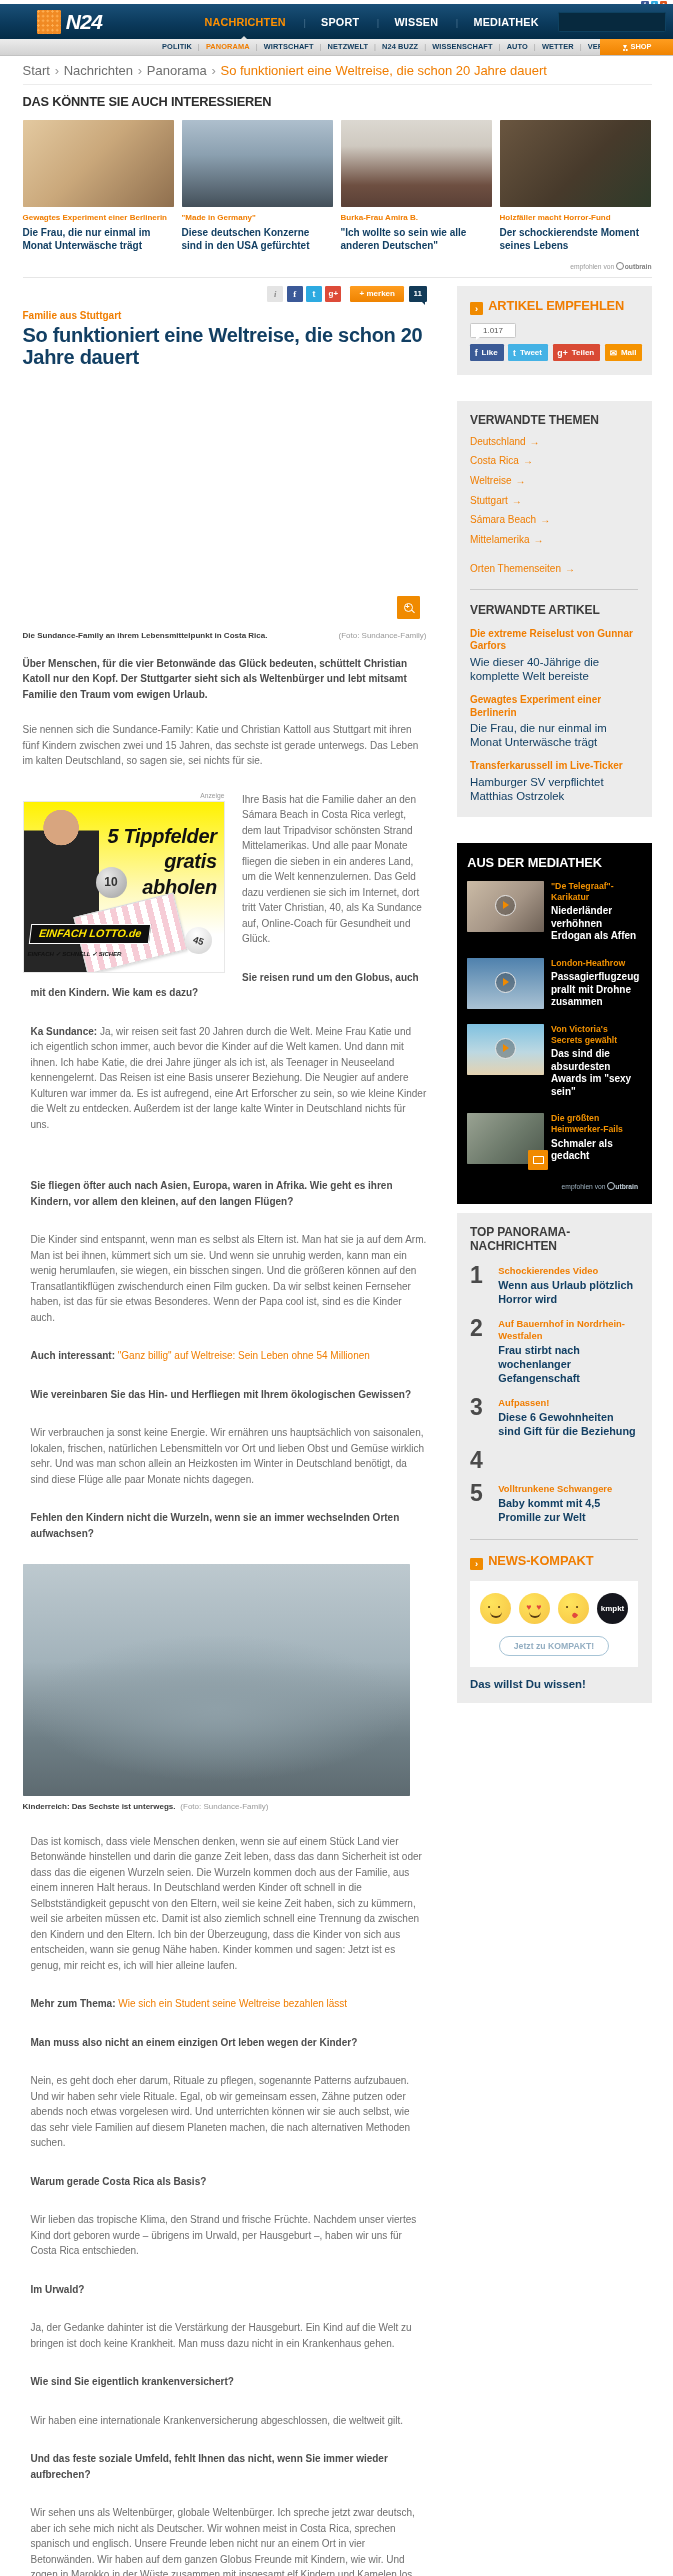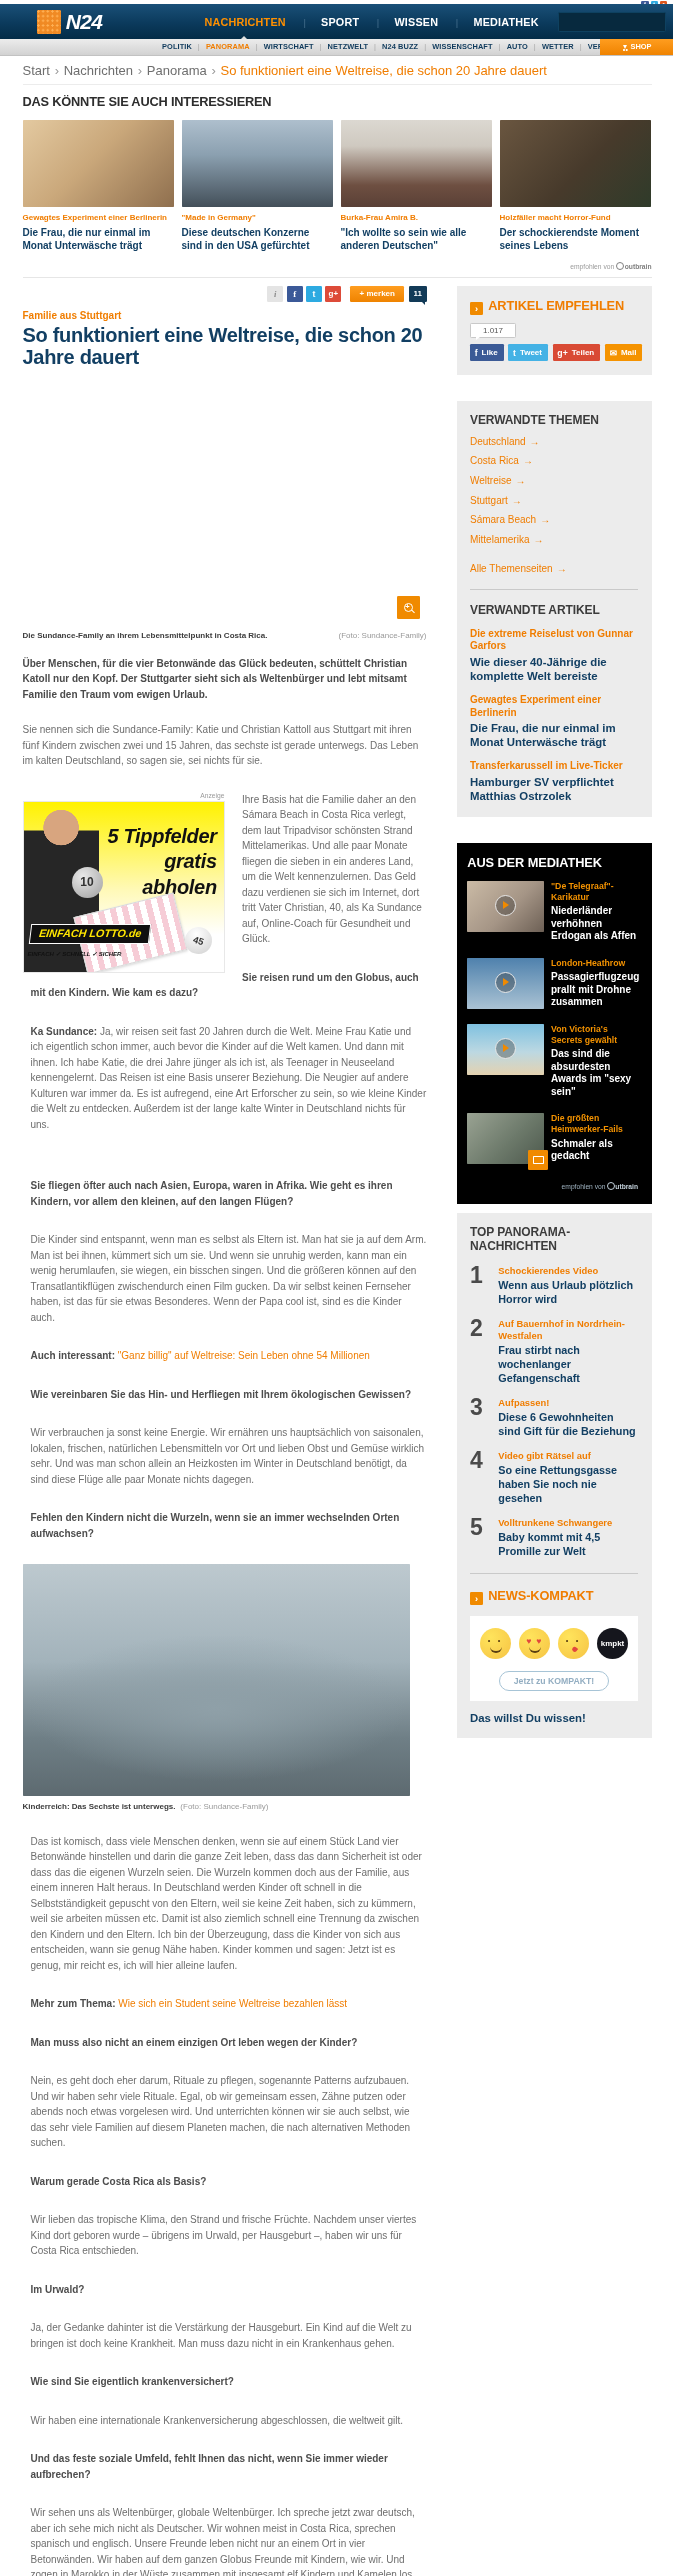--- a/index.html
+++ b/index.html
@@ -105,21 +105,21 @@
   
   .adflow{margin-top:23px}
   .adbox{float:left;width:202px;margin:0 17.5px 9.4px 0}
   .adlabel{text-align:right;font-size:6.7px;color:#9a9a9a;margin-bottom:2px}
   .adcreative{height:170px;position:relative;overflow:hidden;border:0.7px solid #e8e8e8;
       background:linear-gradient(180deg,#fff200 0%,#fff9b8 52%,#ffffff 78%)}
   .ad-man{position:absolute;left:-4px;top:4px;width:79px;height:166px;
       background:radial-gradient(circle at 52% 13%,#d8a57f 0 17.5px,rgba(0,0,0,0) 18px),
                  linear-gradient(180deg,rgba(0,0,0,0) 0 24px,#262626 25px 100%);
       border-radius:2.7px}
-  .ad-ball10{position:absolute;left:48px;top:65px;width:31px;height:31px;border-radius:50%;
+  .ad-ball10{position:absolute;left:72px;top:65px;width:31px;height:31px;border-radius:50%;
       background:radial-gradient(circle at 35% 30%,#e9e9e9,#9f9f9f);display:flex;align-items:center;justify-content:center;
       font-weight:800;font-size:12px;color:#333}
   .ad-line{position:absolute;right:6.7px;text-align:right;font-style:italic;font-weight:800;color:#111;letter-spacing:-0.3px}
   .ad-l1{top:23px;font-size:20px}.ad-l2{top:48px;font-size:20px}.ad-l3{top:74px;font-size:20px}
   .ad-logo{position:absolute;left:6.7px;bottom:28px;background:#101010;color:#ffe600;transform:skewX(-7deg);
       padding:3.4px 8px;font-style:italic;font-weight:800;font-size:10.8px;line-height:1.05;border:1.3px solid #fff}
   .ad-claims{position:absolute;left:4px;bottom:15px;font-size:6px;font-weight:700;color:#111;font-style:italic}
   .ad-slip{position:absolute;right:42px;bottom:9.4px;width:101px;height:57px;background:#fff;border:0.7px solid #d8d8d8;
       transform:rotate(-14deg);box-shadow:0 1.3px 2.7px rgba(0,0,0,.15);
       background-image:repeating-linear-gradient(90deg,#f6ccd6 0 6px,#fff 6px 12px),
@@ -148,21 +148,21 @@
   .sbtn{height:17px;border-radius:1.3px;display:flex;align-items:center;color:#fff;font-size:8px;font-weight:700;
         padding:0 6px 0 4.7px;gap:4px;cursor:pointer}
   .sbtn .ic{font-size:8.7px;font-weight:700}
   .sb-fb{background:#3b5a96}.sb-tw{background:#44b2e5}.sb-gp{background:#d94a34}.sb-mail{background:#f59300}
   .theme-link{display:flex;align-items:center;gap:4px;color:#f07d00;font-size:10px;margin-top:8.7px;cursor:pointer}
   .theme-arrow{font-size:10px}
   .alle{margin-top:17.5px}
   .sdiv{border-top:0.7px solid #c9c9c9;margin:15px 0 13.5px 0}
   .vart{margin-top:10.8px;cursor:pointer}
   .vart-k{font-size:10px;font-weight:700;color:#f07d00;line-height:1.25}
-  .vart-t{font-size:11.4px;font-weight:700;color:#123f63;line-height:1.25;margin-top:2px}
+  .vart-t{font-size:11.4px;font-weight:400;color:#123f63;line-height:1.25;margin-top:2px}
   
   .mbox{background:#000000;padding:12px 10.8px 9.4px 10.8px;margin-bottom:9.4px}
   .mbox h3{margin:0 0 10.8px 0;font-size:12.8px;color:#fff;letter-spacing:-0.1px}
   .mitem{display:flex;gap:6.7px;margin-bottom:15px;cursor:pointer}
   .mthumb{width:77px;height:51px;flex:none;position:relative;border-radius:0.7px}
   .m1{background:linear-gradient(135deg,#cbbba6 0%,#a59586 55%,#6d6055 100%)}
   .m2{background:linear-gradient(180deg,#4f81ad 0%,#86a9c4 60%,#aac2d4 100%)}
   .m3{background:linear-gradient(180deg,#7fc1e0 0%,#bcd8e2 55%,#e4d2b0 100%)}
   .m4{background:linear-gradient(135deg,#2f2b44 0%,#5c4763 55%,#8a5f7d 100%)}
   .m5{background:linear-gradient(135deg,#9aa393 0%,#6d7a6b 55%,#4c584c 100%)}
@@ -466,21 +466,21 @@
               <span>Sámara Beach</span>
               <span class="theme-arrow">→</span>
             </div>
 
             <div class="theme-link">
               <span>Mittelamerika</span>
               <span class="theme-arrow">→</span>
             </div>
           </div>
         <div class="theme-link alle">
-            <span>Alle Themenseiten</span>
+            <span>Orten Themenseiten</span>
             <span class="theme-arrow">→</span>
           </div>
         <div class="sdiv"></div>
         <h3>VERWANDTE ARTIKEL</h3>
         <div>
 
             <div class="vart">
               <div class="vart-k">Die extreme Reiselust von Gunnar Garfors</div>
               <div class="vart-t">Wie dieser 40-Jährige die komplette Welt bereiste</div>
             </div>
@@ -571,24 +571,20 @@
             <div class="tn">
               <span class="tn-num">3</span>
               <span>
                 <span class="tn-k" style="display:block">Aufpassen!</span>
                 <span class="tn-t" style="display:block">Diese 6 Gewohnheiten sind Gift für die Beziehung</span>
               </span>
             </div>
 
             <div class="tn">
               <span class="tn-num">4</span>
-              <span>
-                <span class="tn-k" style="display:block">Video gibt Rätsel auf</span>
-                <span class="tn-t" style="display:block">So eine Rettungsgasse haben Sie noch nie gesehen</span>
-              </span>
             </div>
 
             <div class="tn">
               <span class="tn-num">5</span>
               <span>
                 <span class="tn-k" style="display:block">Volltrunkene Schwangere</span>
                 <span class="tn-t" style="display:block">Baby kommt mit 4,5 Promille zur Welt</span>
               </span>
             </div>
           </div>

